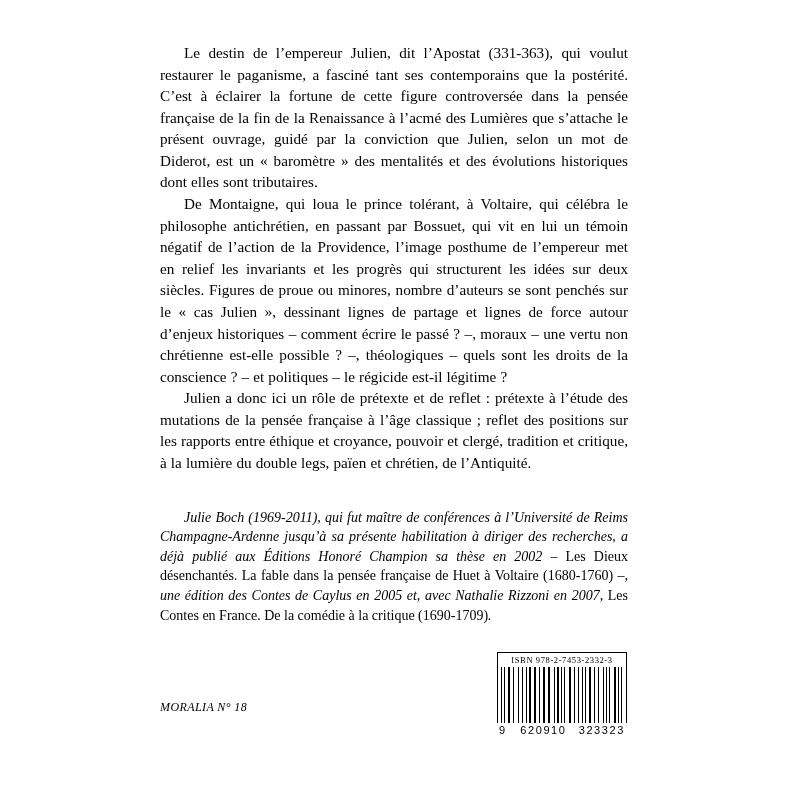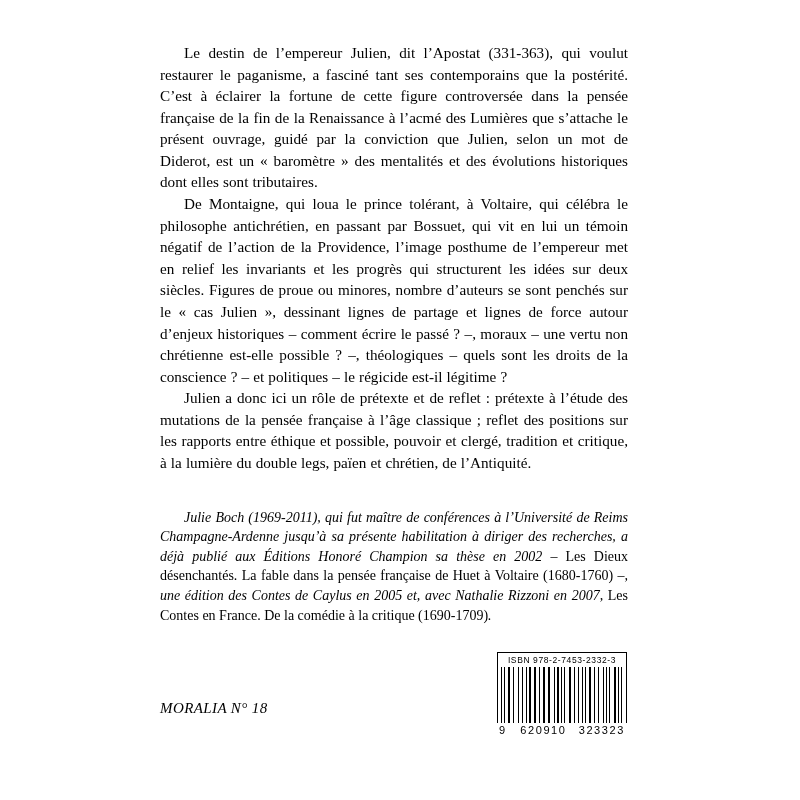--- a/index.html
+++ b/index.html
@@ -46,33 +46,33 @@
   }
   .blurb .roman {
     font-style: normal;
   }
   .series {
     position: absolute;
     left: 160px;
     top: 700px;
     font-family: "Liberation Serif", serif;
     font-style: italic;
-    font-size: 15px;
+    font-size: 12px;
     letter-spacing: 0.4px;
   }
   .barcode-block {
     position: absolute;
     left: 497px;
     top: 652px;
     width: 130px;
   }
   .isbn-line {
     border: 1px solid #000;
     border-bottom: none;
-    font-family: Liberation Sans, sans-serif;
+    font-family: Liberation Serif, serif;
     font-size: 8.5px;
     letter-spacing: 0.6px;
     padding: 2px 3px 2px 3px;
     text-align: center;
     background: #fff;
   }
   .bars {
     height: 56px;
     display: flex;
     align-items: flex-end;
@@ -101,21 +101,21 @@
   }
 </style>
 </head>
 <body>
 
 <div class="page">
 
   <div class="content">
     <p class="body-par">Le destin de l’empereur Julien, dit l’Apostat (331-363), qui voulut restaurer le paganisme, a fasciné tant ses contemporains que la postérité. C’est à éclairer la fortune de cette figure controversée dans la pensée française de la fin de la Renaissance à l’acmé des Lumières que s’attache le présent ouvrage, guidé par la conviction que Julien, selon un mot de Diderot, est un « baromètre » des mentalités et des évolutions historiques dont elles sont tributaires.</p>
     <p class="body-par">De Montaigne, qui loua le prince tolérant, à Voltaire, qui célébra le philosophe antichrétien, en passant par Bossuet, qui vit en lui un témoin négatif de l’action de la Providence, l’image posthume de l’empereur met en relief les invariants et les progrès qui structurent les idées sur deux siècles. Figures de proue ou minores, nombre d’auteurs se sont penchés sur le « cas Julien », dessinant lignes de partage et lignes de force autour d’enjeux historiques – comment écrire le passé ? –, moraux – une vertu non chrétienne est-elle possible ? –, théologiques – quels sont les droits de la conscience ? – et politiques – le régicide est-il légitime ?</p>
-    <p class="body-par">Julien a donc ici un rôle de prétexte et de reflet : prétexte à l’étude des mutations de la pensée française à l’âge classique ; reflet des positions sur les rapports entre éthique et possible, pouvoir et clergé, tradition et critique, à la lumière du double legs, païen et chrétien, de l’Antiquité.</p>
+    <p class="body-par">Julien a donc ici un rôle de prétexte et de reflet : prétexte à l’étude des mutations de la pensée française à l’âge classique ; reflet des positions sur les rapports entre éthique et croyance, pouvoir et clergé, tradition et critique, à la lumière du double legs, païen et chrétien, de l’Antiquité.</p>
 
     <p class="blurb"><span>Julie Boch (1969-2011), qui fut maître de conférences à l’Université de Reims Champagne-Ardenne jusqu’à sa présente habilitation à diriger des recherches, a déjà publié aux Éditions Honoré Champion sa thèse en 2002 – </span><span class="roman">Les Dieux désenchantés. La fable dans la pensée française de Huet à Voltaire (1680-1760)</span><span> –, une édition des Contes de Caylus en 2005 et, avec Nathalie Rizzoni en 2007, </span><span class="roman">Les Contes en France. De la comédie à la critique (1690-1709)</span><span>.</span></p>
   </div>
 
   <div class="series">MORALIA N° 18</div>
 
   <div class="barcode-block">
     <div class="isbn-line">ISBN  978-2-7453-2332-3</div>
     <div class="bars">
         <span class="bar" style="width: 1px;"></span>

